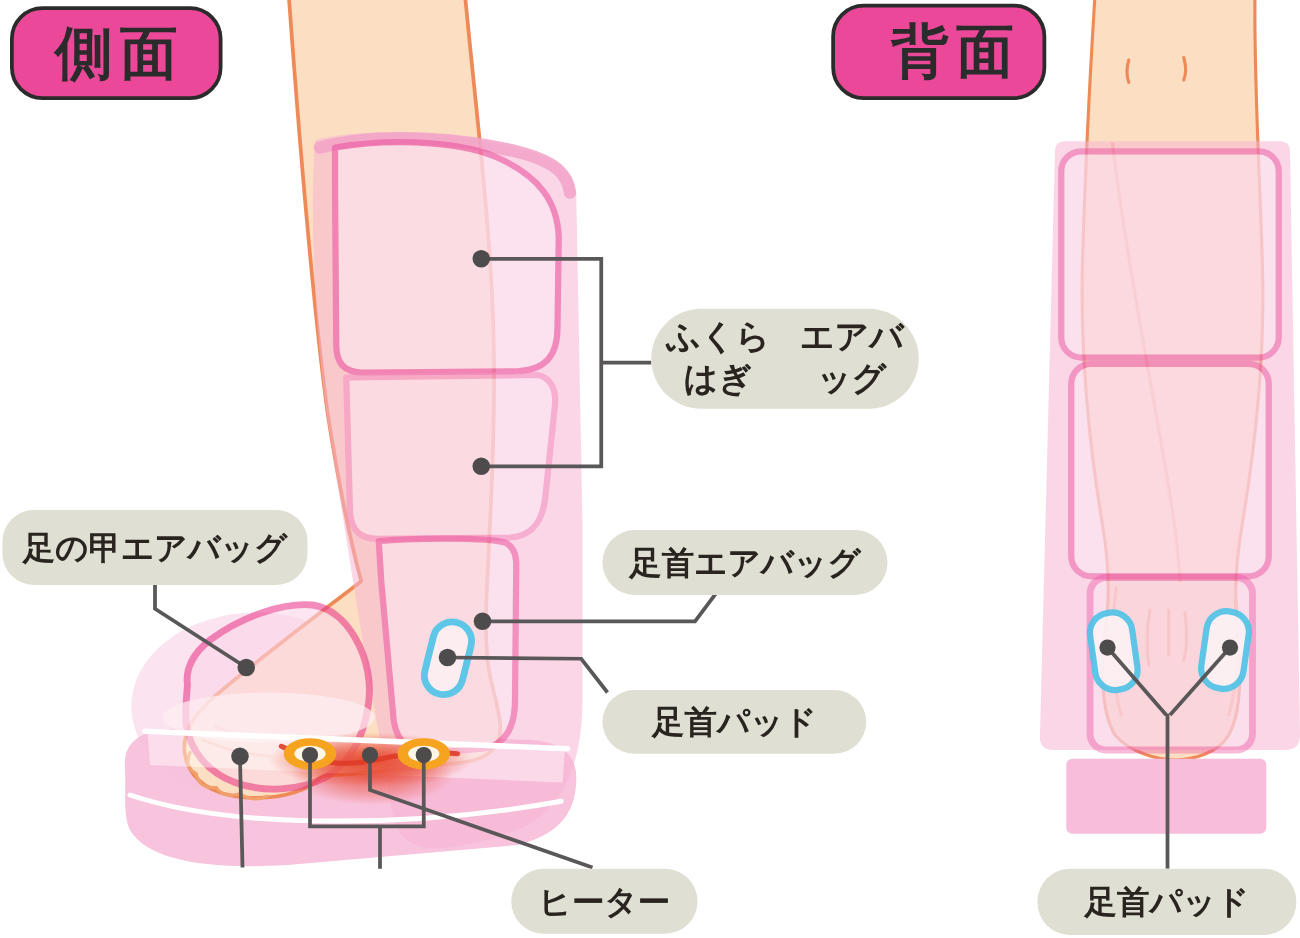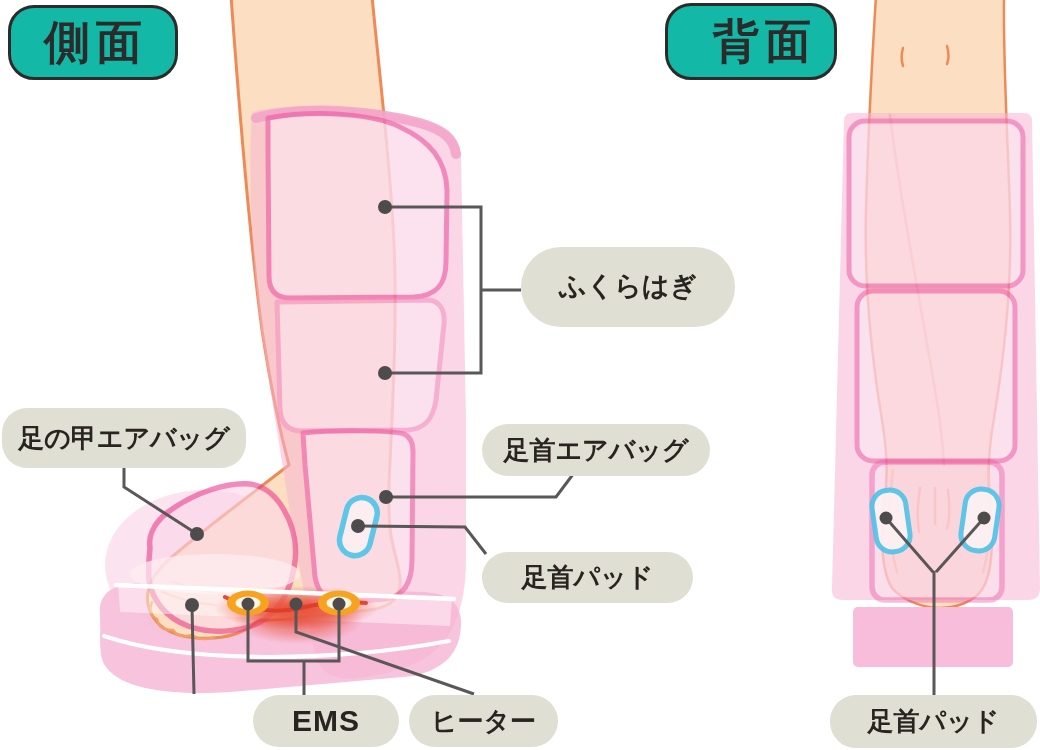--- a/index.html
+++ b/index.html
@@ -3,21 +3,21 @@
 <meta charset="utf-8">
 <style>
   html,body{margin:0;padding:0;background:#ffffff;}
   .canvas{
     position:relative;width:1040px;height:750px;background:#ffffff;overflow:hidden;
     font-family:"Liberation Sans","DejaVu Sans",sans-serif;
   }
   .canvas svg{position:absolute;left:0;top:0;}
   .view-title{
     position:absolute;display:flex;align-items:center;justify-content:center;
-    background:#14b8a6;border:3.5px solid #2b2b2b;border-radius:26px;
+    background:#ec4899;border:3.5px solid #2b2b2b;border-radius:26px;
     font-size:46px;font-weight:bold;color:#2b2b2b;letter-spacing:6px;
     box-sizing:border-box;padding-left:6px;
   }
   #title-side{left:8px;top:5px;width:170px;height:75px;}
   #title-back{left:665px;top:3px;width:172px;height:77px;padding-left:28px;}
   .pill{
     position:absolute;display:flex;flex-direction:row;align-items:center;justify-content:center;
     background:#dfdfd3;border-radius:26px;color:#29241f;font-weight:bold;
     font-size:26px;line-height:1.25;text-align:center;box-sizing:border-box;
   }
@@ -160,32 +160,30 @@
 
   <div class="view-title" id="title-side">
     <span>側面</span>
   </div>
   <div class="view-title" id="title-back">
     <span>背面</span>
   </div>
 
   <div class="pill" id="pill-calf">
     <span>ふくらはぎ</span>
+    <span>エアバッグ</span>
   </div>
   <div class="pill" id="pill-instep">
     <span>足の甲エアバッグ</span>
   </div>
   <div class="pill" id="pill-ankle-airbag">
     <span>足首エアバッグ</span>
   </div>
   <div class="pill" id="pill-ankle-pad-side">
     <span>足首パッド</span>
-  </div>
-  <div class="pill" id="pill-ems">
-    <span>EMS</span>
   </div>
   <div class="pill" id="pill-heater">
     <span>ヒーター</span>
   </div>
   <div class="pill" id="pill-ankle-pad-back">
     <span>足首パッド</span>
   </div>
 
 </div>
 

